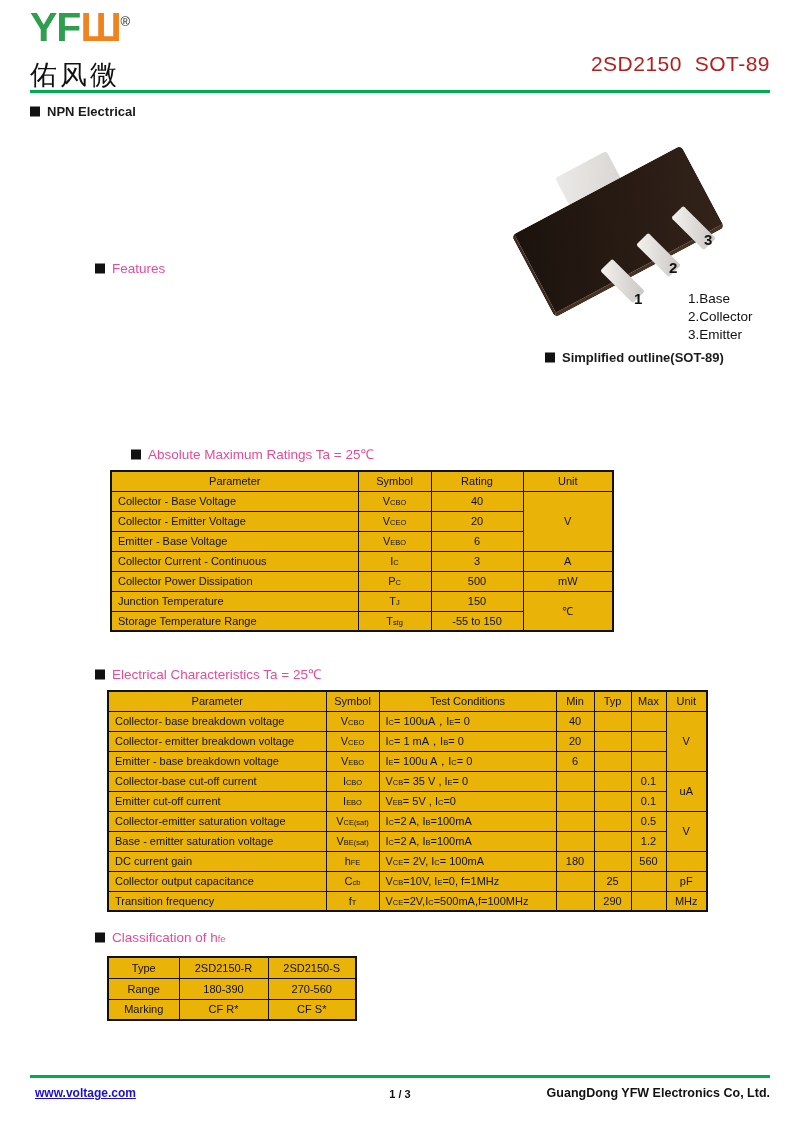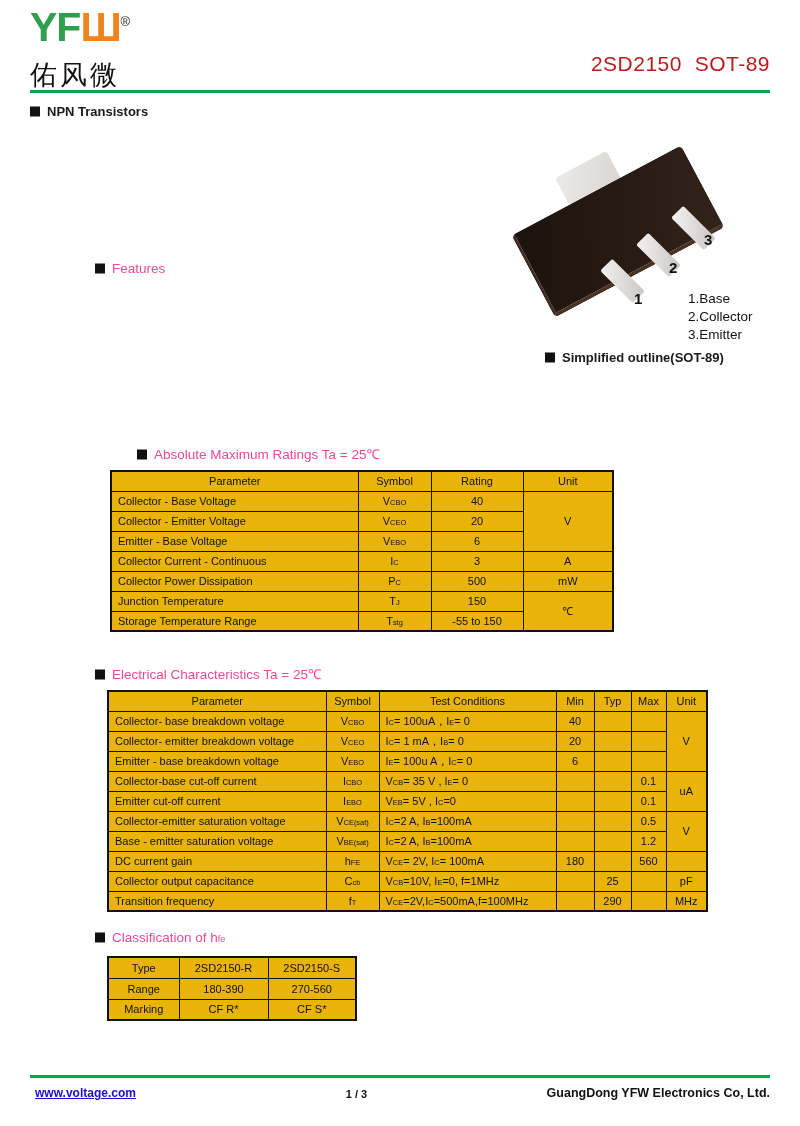--- a/index.html
+++ b/index.html
@@ -24,21 +24,21 @@
   #rule-top { top:90px; }
   #rule-bottom { top:1075px; }
   
   .sq {
     display:inline-block; width:10px; height:10px; background:#111;
     margin-right:7px; transform:translateY(0.5px);
   }
   #npn-heading { position:absolute; left:30px; top:104px; font-size:13px; font-weight:700; }
   .section-heading { position:absolute; font-size:13.5px; font-weight:400; color:#ec4899; }
   #features-heading { left:95px; top:261px; }
-  #amr-heading  { left:101px; top:445px;padding-left:36px; }
+  #amr-heading  { left:95px; top:445px;padding-left:36px; }
   #elec-heading { left:95px; top:665px; }
   #class-heading{ left:95px; top:930px; }
   
   #features-list { position:absolute; left:97px; top:285px; }
   .feature-item { font-size:11.5px; color:#111; margin-bottom:9.5px; white-space:nowrap; }
   .bullet { font-size:10px; margin-right:7px; }
   
   #pkg { position:absolute; left:520px; top:138px; width:280px; height:232px; }
   #pkg-tab {
     position:absolute; left:42px; top:24px; width:58px; height:44px;
@@ -74,36 +74,36 @@
   #amr-table   { left:110px; top:470px; }
   #elec-table  { left:107px; top:690px; }
   #class-table { left:107px; top:956px; }
   #class-table td { height:21px; text-align:center; }
   .ss { font-size:68%; letter-spacing:0; }
   
   #footer-link {
     position:absolute; left:35px; top:1086px; font-size:12px; font-weight:600;
     color:#1a0dd6; text-decoration:underline;
   }
-  #footer-page { position:absolute; left:0; top:1088px; width:667px; text-align:center; font-size:11px; font-weight:600; color:#111;margin-left:23px; }
+  #footer-page { position:absolute; left:0; top:1088px; width:800px; text-align:center; font-size:11px; font-weight:600; color:#111; }
   #footer-company { position:absolute; right:30px; top:1086px; font-size:12.5px; font-weight:700; color:#111; }
 </style>
 </head>
 <body>
 
 <div id="page">
 
   <div id="logo">
     <div class="logo-en"><span class="logo-yf">YF</span><span class="logo-w">Ш</span><span class="logo-reg">®</span></div>
     <div class="logo-cn">佑风微</div>
   </div>
   <div id="doc-title">2SD2150  SOT-89</div>
   <div class="green-rule" id="rule-top"></div>
 
-  <div id="npn-heading"><span class="sq"></span><span>NPN Transistors</span></div>
+  <div id="npn-heading"><span class="sq"></span><span>NPN Electrical</span></div>
 
   <div class="section-heading" id="features-heading"><span class="sq"></span><span>Features</span></div>
 
   <div id="pkg">
     <div id="pkg-tab"></div>
     <div id="pkg-body"></div>
     <div class="pkg-lead" id="lead-1"></div>
     <div class="pkg-lead" id="lead-2"></div>
     <div class="pkg-lead" id="lead-3"></div>
     <div class="lead-num" id="lead-num-1">1</div>

